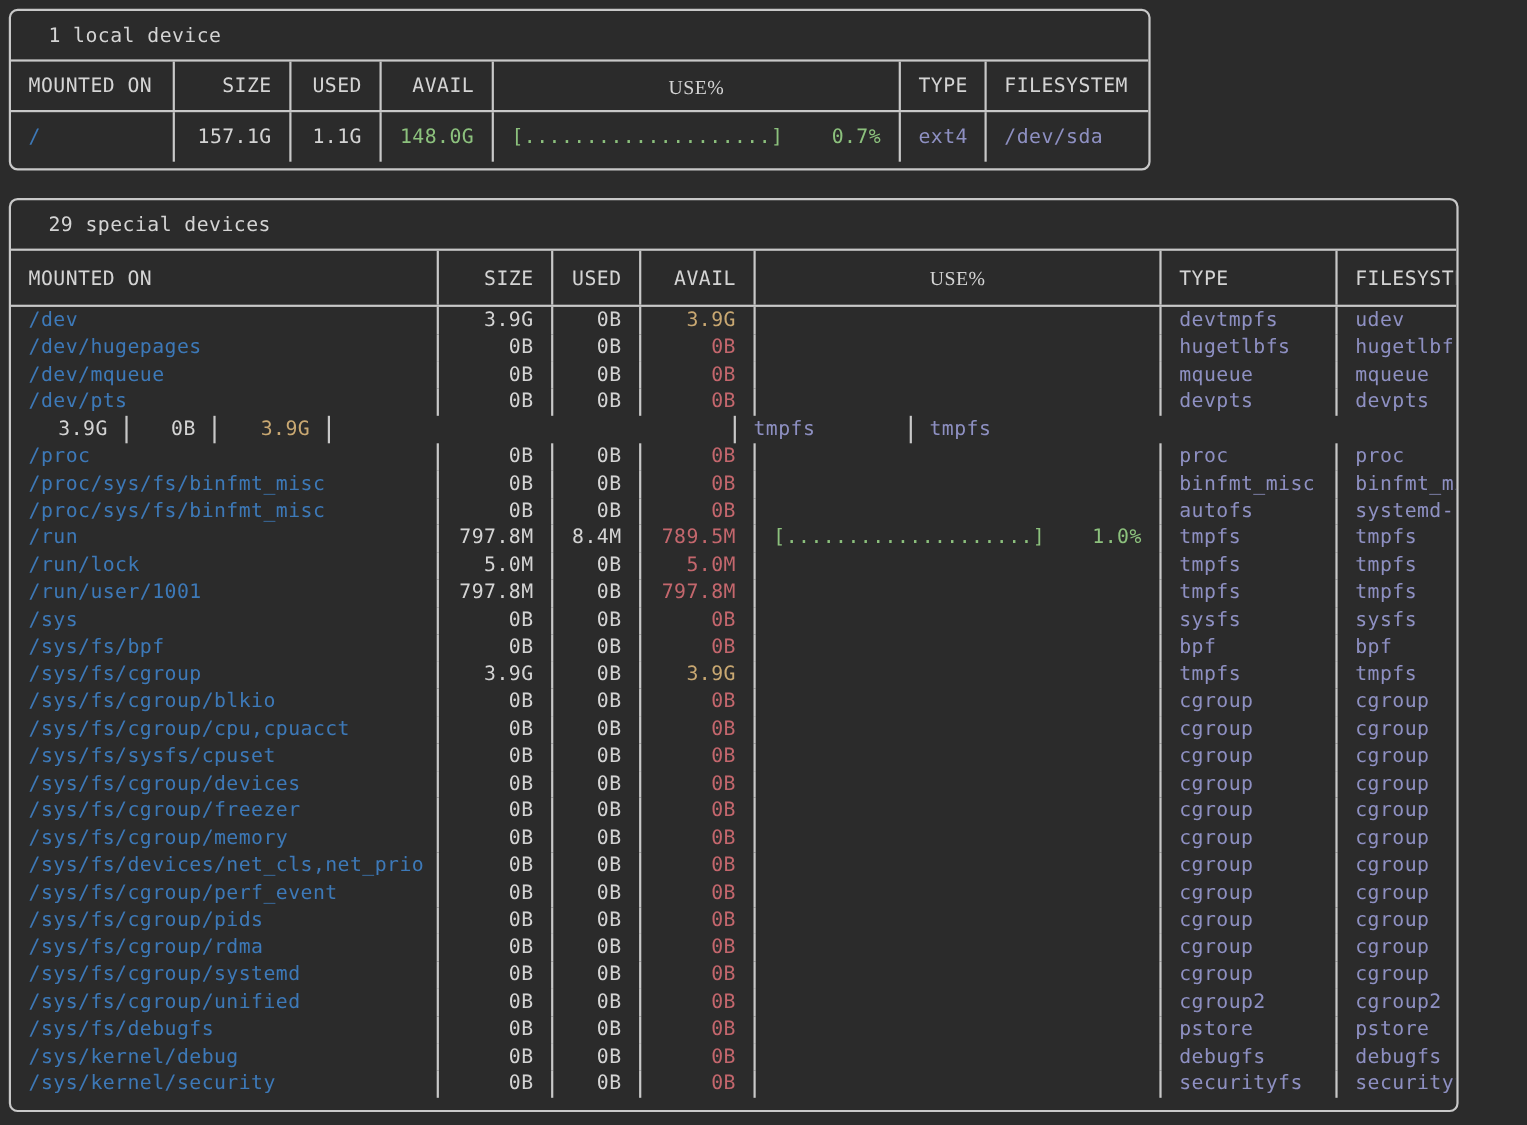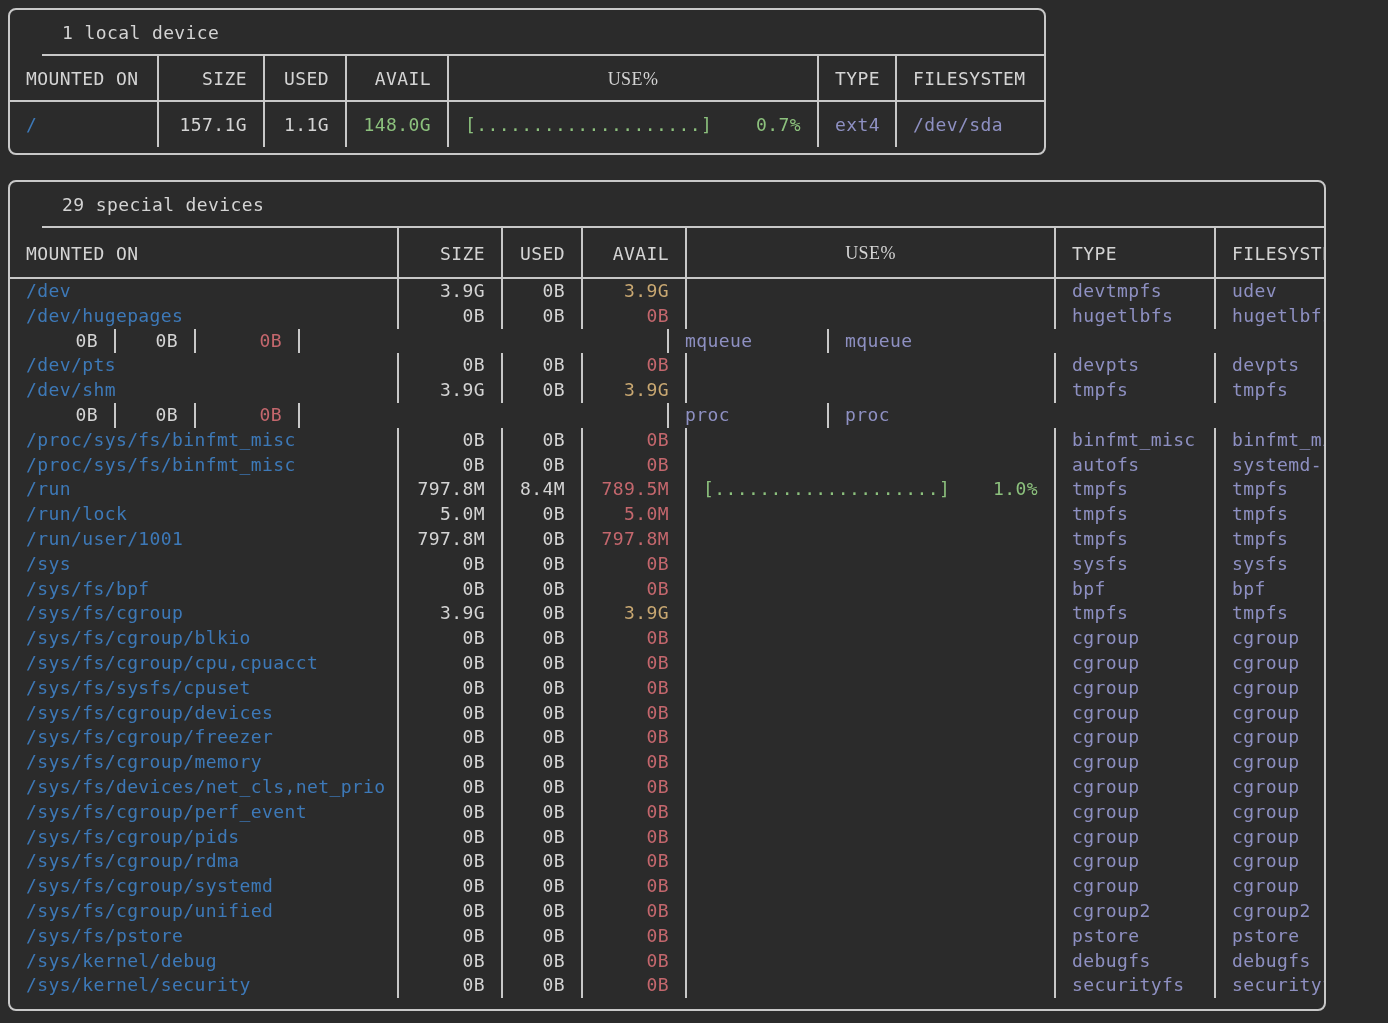--- a/index.html
+++ b/index.html
@@ -16,22 +16,22 @@
     font-family:"DejaVu Sans Mono", monospace;
     font-size:18px;letter-spacing:0.4px;
   }
   .duf-table{
     position:absolute;border:2px solid var(--border);border-radius:8px;
     overflow:hidden;
   }
   #local-table{left:8px;top:8px;width:1038px;height:147px;}
   #special-table{left:8px;top:180px;width:1318px;height:831px;}
 
-  .table-title{height:46px;line-height:46px;padding-left:20px;
-    border-bottom:2px solid var(--border);white-space:nowrap;margin-left:32px;}
+  .table-title{height:46px;line-height:46px;padding-left:34px;
+    border-bottom:2px solid var(--border);white-space:nowrap;}
 
   .header-row,.row{display:flex;width:100%;justify-content:space-between;}
   .header-row{border-bottom:2px solid var(--border);}
   #local-table .header-row{height:46px;line-height:46px;}
   #special-table .header-row{height:51px;line-height:51px;}
   #local-table .row{height:45px;line-height:45px;}
   #special-table .row{height:24.8px;line-height:24.8px;}
 
   .cell{flex:0 0 auto;white-space:nowrap;overflow:hidden;}
   .cell + .cell{border-left:2px solid var(--border);}
@@ -117,20 +117,21 @@
         <div class="cell c3 right">0B</div>
         <div class="cell c4 right avail-red">0B</div>
         <div class="cell c5 usecell">
           <span class="bar"></span>
           <span class="pct"></span>
         </div>
         <div class="cell c6 left typefs">hugetlbfs</div>
         <div class="cell c7 left typefs">hugetlbfs</div>
       </div>
       <div class="row">
+        <div class="cell c1 left mount">/dev/mqueue</div>
         <div class="cell c2 right">0B</div>
         <div class="cell c3 right">0B</div>
         <div class="cell c4 right avail-red">0B</div>
         <div class="cell c5 usecell">
           <span class="bar"></span>
           <span class="pct"></span>
         </div>
         <div class="cell c6 left typefs">mqueue</div>
         <div class="cell c7 left typefs">mqueue</div>
       </div>
@@ -140,32 +141,32 @@
         <div class="cell c3 right">0B</div>
         <div class="cell c4 right avail-red">0B</div>
         <div class="cell c5 usecell">
           <span class="bar"></span>
           <span class="pct"></span>
         </div>
         <div class="cell c6 left typefs">devpts</div>
         <div class="cell c7 left typefs">devpts</div>
       </div>
       <div class="row">
-        <div class="cell c1 left mount">/dev/shm</div>
         <div class="cell c2 right">3.9G</div>
         <div class="cell c3 right">0B</div>
         <div class="cell c4 right avail-yellow">3.9G</div>
         <div class="cell c5 usecell">
           <span class="bar"></span>
           <span class="pct"></span>
         </div>
         <div class="cell c6 left typefs">tmpfs</div>
         <div class="cell c7 left typefs">tmpfs</div>
       </div>
       <div class="row">
+        <div class="cell c1 left mount">/proc</div>
         <div class="cell c2 right">0B</div>
         <div class="cell c3 right">0B</div>
         <div class="cell c4 right avail-red">0B</div>
         <div class="cell c5 usecell">
           <span class="bar"></span>
           <span class="pct"></span>
         </div>
         <div class="cell c6 left typefs">proc</div>
         <div class="cell c7 left typefs">proc</div>
       </div>
@@ -403,21 +404,21 @@
         <div class="cell c3 right">0B</div>
         <div class="cell c4 right avail-red">0B</div>
         <div class="cell c5 usecell">
           <span class="bar"></span>
           <span class="pct"></span>
         </div>
         <div class="cell c6 left typefs">cgroup2</div>
         <div class="cell c7 left typefs">cgroup2</div>
       </div>
       <div class="row">
-        <div class="cell c1 left mount">/sys/fs/pstore</div>
+        <div class="cell c1 left mount">/sys/fs/debugfs</div>
         <div class="cell c2 right">0B</div>
         <div class="cell c3 right">0B</div>
         <div class="cell c4 right avail-red">0B</div>
         <div class="cell c5 usecell">
           <span class="bar"></span>
           <span class="pct"></span>
         </div>
         <div class="cell c6 left typefs">pstore</div>
         <div class="cell c7 left typefs">pstore</div>
       </div>

